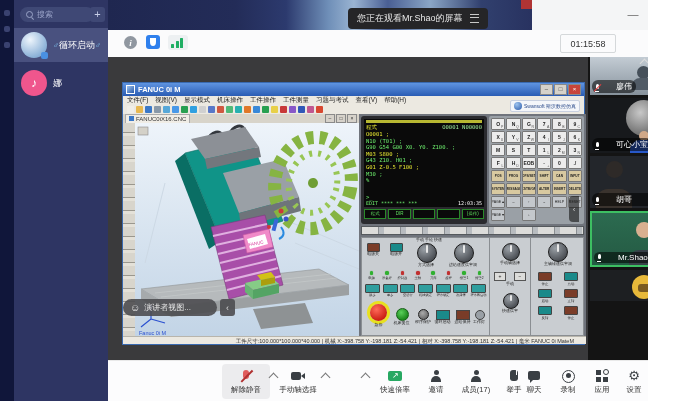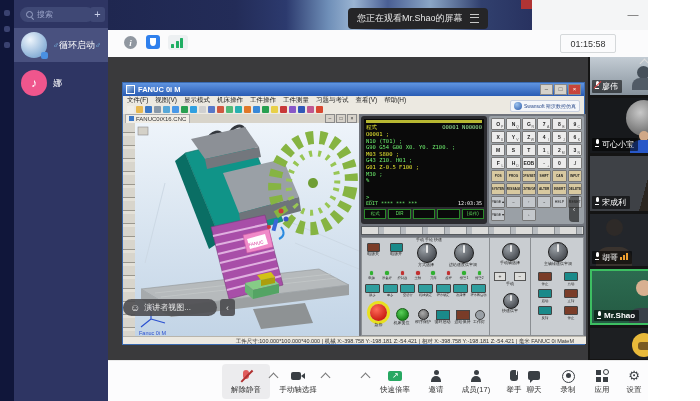--- a/index.html
+++ b/index.html
@@ -145,39 +145,39 @@
   .saymore{position:absolute;left:112px;top:242px;width:15px;height:17px;background:rgba(76,76,80,.9);border-radius:3px;color:#ddd;font-size:9px;display:flex;align-items:center;justify-content:center;z-index:8;}
   .collapse{position:absolute;left:461px;top:139px;width:10px;height:26px;background:rgba(20,20,20,.6);border-radius:4px 0 0 4px;color:#ccc;font-size:8px;display:flex;align-items:center;justify-content:center;z-index:8;}
 
   
   .vstrip{position:absolute;left:588px;top:57px;width:112px;height:303px;background:#141414;display:flex;flex-direction:column;gap:3px;align-items:center;}
   .tile{position:relative;width:108px;flex:none;overflow:hidden;background:#222;}
   .tile.p1{height:38px;background:linear-gradient(180deg,#c3ccd4,#87929c);}
   .tile.p2{height:55px;background:#17191c;}
   .tile.p3{height:55px;background:linear-gradient(105deg,#3e4146 52%,#2a2520 52%);}
   .tile.p4{height:52px;background:linear-gradient(90deg,#23262b 55%,#c9d2d8 55%);}
-  .tile.p5{height:56px;background:linear-gradient(180deg,#2c6b50,#245a43);border:2px solid #3dbf62;box-sizing:border-box;font-weight:bold;}
+  .tile.p5{height:56px;background:linear-gradient(180deg,#2c6b50,#245a43);border:2px solid #3dbf62;box-sizing:border-box;}
   .tile.p6{height:31px;background:#1d1f22;}
   .fx1,.fx2{position:absolute;display:none;}
   .p1 .fx1{display:block;left:50%;top:9px;width:13px;height:13px;margin-left:-7px;border-radius:50%;background:#46505a;}
   .p1 .fx1::after{content:"";position:absolute;left:-5px;top:12px;width:23px;height:12px;border-radius:8px 8px 0 0;background:#515b66;}
   .p1::before{content:"";position:absolute;top:3px;left:50%;width:6px;height:6px;margin-left:-3px;border-left:1.5px solid #ddd;border-top:1.5px solid #ddd;transform:rotate(45deg);z-index:3;}
   .p2 .fx1{display:block;left:50%;top:2px;width:36px;height:36px;margin-left:-18px;border-radius:50%;background:radial-gradient(circle at 40% 35%,#c8c8c8,#6a6a6a 75%);}
   .p2 .fx2{display:block;left:50%;bottom:12px;width:10px;height:10px;margin-left:-5px;border-radius:50%;background:#d0a888;}
   .p2 .fx2::after{content:"";position:absolute;left:-9px;top:9px;width:28px;height:14px;border-radius:10px 10px 0 0;background:#2858c8;}
   .p3 .fx1{display:block;right:8px;top:6px;width:22px;height:22px;border-radius:50%;background:#3a322c;}
   .p3 .fx2{display:block;right:0;bottom:0;width:44px;height:22px;border-radius:14px 0 0 0;background:#26221e;}
   .p4 .fx1{display:block;left:16px;top:5px;width:17px;height:17px;border-radius:50%;background:#2e2a28;}
   .p4 .fx2{display:block;left:6px;bottom:0;width:36px;height:19px;border-radius:12px 12px 0 0;background:#3a332e;}
   .p5 .fx1{display:block;left:50%;top:9px;width:16px;height:16px;margin-left:-8px;border-radius:50%;background:#d8b090;}
   .p5 .fx2{display:block;left:50%;bottom:0;width:30px;height:15px;margin-left:-15px;border-radius:10px 10px 0 0;background:#384048;}
   .p5::after{content:"";position:absolute;right:3px;bottom:6px;width:8px;height:24px;background:repeating-linear-gradient(180deg,#c04040 0 4px,#4070c0 4px 8px,#c0a040 8px 12px);}
   .p6 .fx1{display:block;left:50%;top:5px;width:24px;height:24px;margin-left:-12px;border-radius:50%;background:#e8b93a;}
   .p6 .fx1::after{content:"";position:absolute;left:6px;top:9px;width:12px;height:8px;border-radius:3px;background:#7a5a20;}
-  .chip{position:absolute;left:2px;bottom:2px;display:flex;align-items:flex-start;gap:2px;background:rgba(0,0,0,.55);border-radius:1px;padding:1px 4px 1px 2px;z-index:4;}
+  .chip{position:absolute;left:2px;bottom:2px;display:flex;align-items:flex-end;gap:16px;background:rgba(0,0,0,.55);border-radius:6px;padding:1px 4px 1px 2px;z-index:4;}
   .pmic{position:relative;width:6px;height:8px;flex:none;}
   .pmic::before{content:"";position:absolute;left:1.5px;top:0;width:3px;height:4.5px;background:#fff;border-radius:1.5px;}
   .pmic::after{content:"";position:absolute;left:1px;bottom:0;width:4px;height:1px;background:#fff;}
   .pmic i{display:none;}
   .muted .pmic i{display:block;position:absolute;left:2.5px;top:-1px;width:1.2px;height:10px;background:#e04040;transform:rotate(45deg);}
   .pname{color:#fff;font-size:8px;white-space:nowrap;}
   .vol{display:none;align-items:flex-end;gap:1px;height:8px;}
   .speaking .vol{display:flex;}
   .vol i{width:2px;background:#f0a030;}
   .vol i:nth-child(1){height:3px;}.vol i:nth-child(2){height:5px;}.vol i:nth-child(3){height:7px;}
@@ -778,29 +778,20 @@
       </div>
       <div class="tile p2">
         <span class="fx1"></span>
         <span class="fx2"></span>
         <span class="chip">
           <span class="pmic"></span>
           <span class="pname">可心小宝</span>
 
         </span>
       </div>
-      <div class="tile p3">
-        <span class="fx1"></span>
-        <span class="fx2"></span>
-        <span class="chip">
-          <span class="pmic"></span>
-          <span class="pname">宋成利</span>
-
-        </span>
-      </div>
       <div class="tile p4 speaking">
         <span class="fx1"></span>
         <span class="fx2"></span>
         <span class="chip">
           <span class="pmic"></span>
           <span class="pname">胡哥</span>
           <span class="vol">
             <i></i>
             <i></i>
             <i></i>

